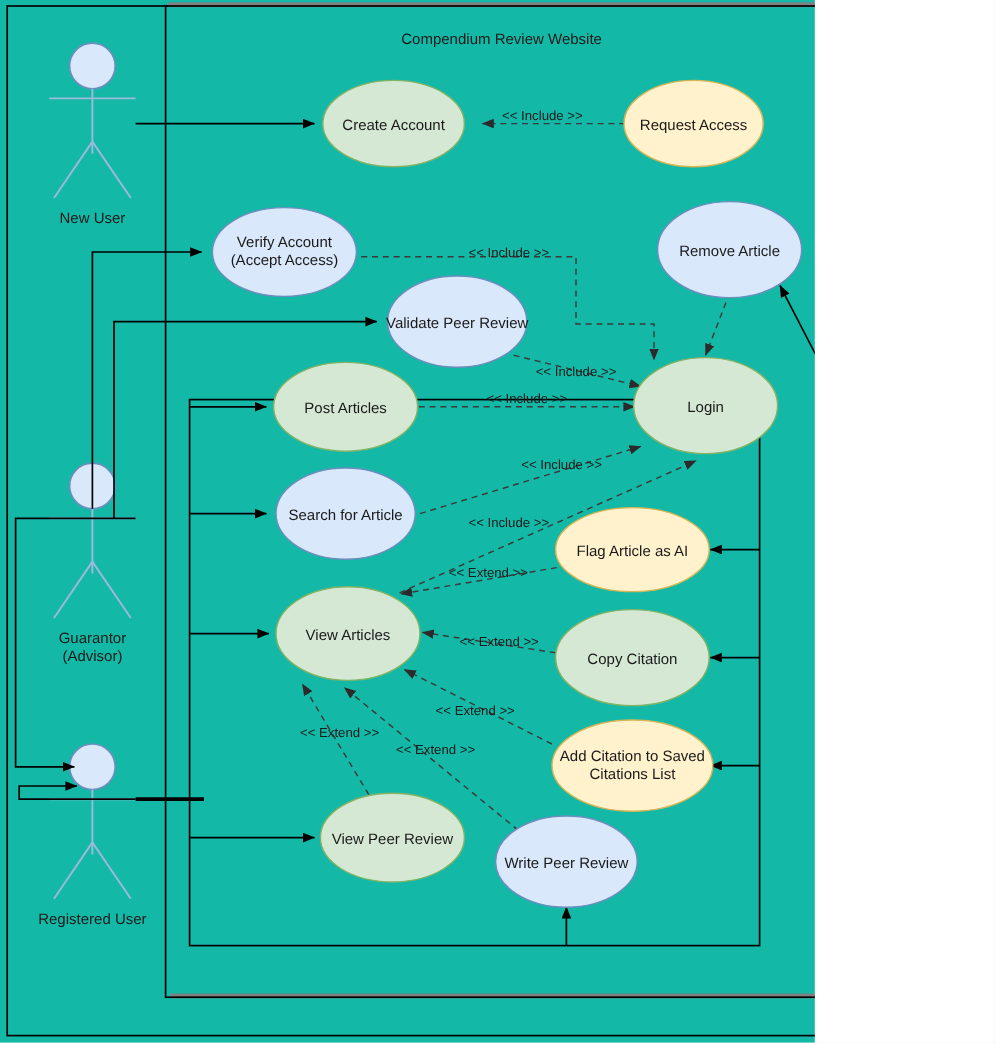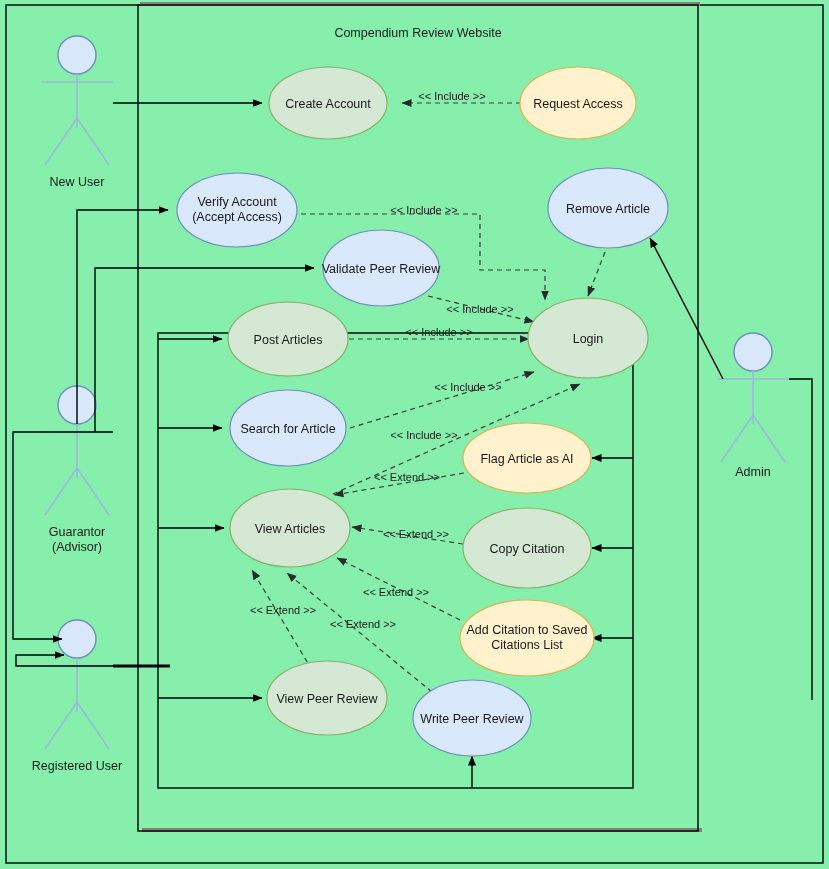--- a/index.html
+++ b/index.html
@@ -6,23 +6,23 @@
   html, body {
     margin: 0;
     padding: 0;
     background: #ffffff;
   }
   body {
     font-family: "Liberation Sans", sans-serif;
   }
   #diagram-root {
     position: relative;
-    width: 829px;
+    width: 679px;
     height: 869px;
-    background: #86efac;
+    background: #14b8a6;
     overflow: hidden;
   }
   svg#uml-canvas {
     display: block;
     width: 829px;
     height: 869px;
   }
   .uc-label, .actor-label, .stereo-label, .sys-title {
     font-family: "Liberation Sans", sans-serif;
     fill: #1a1a1a;

